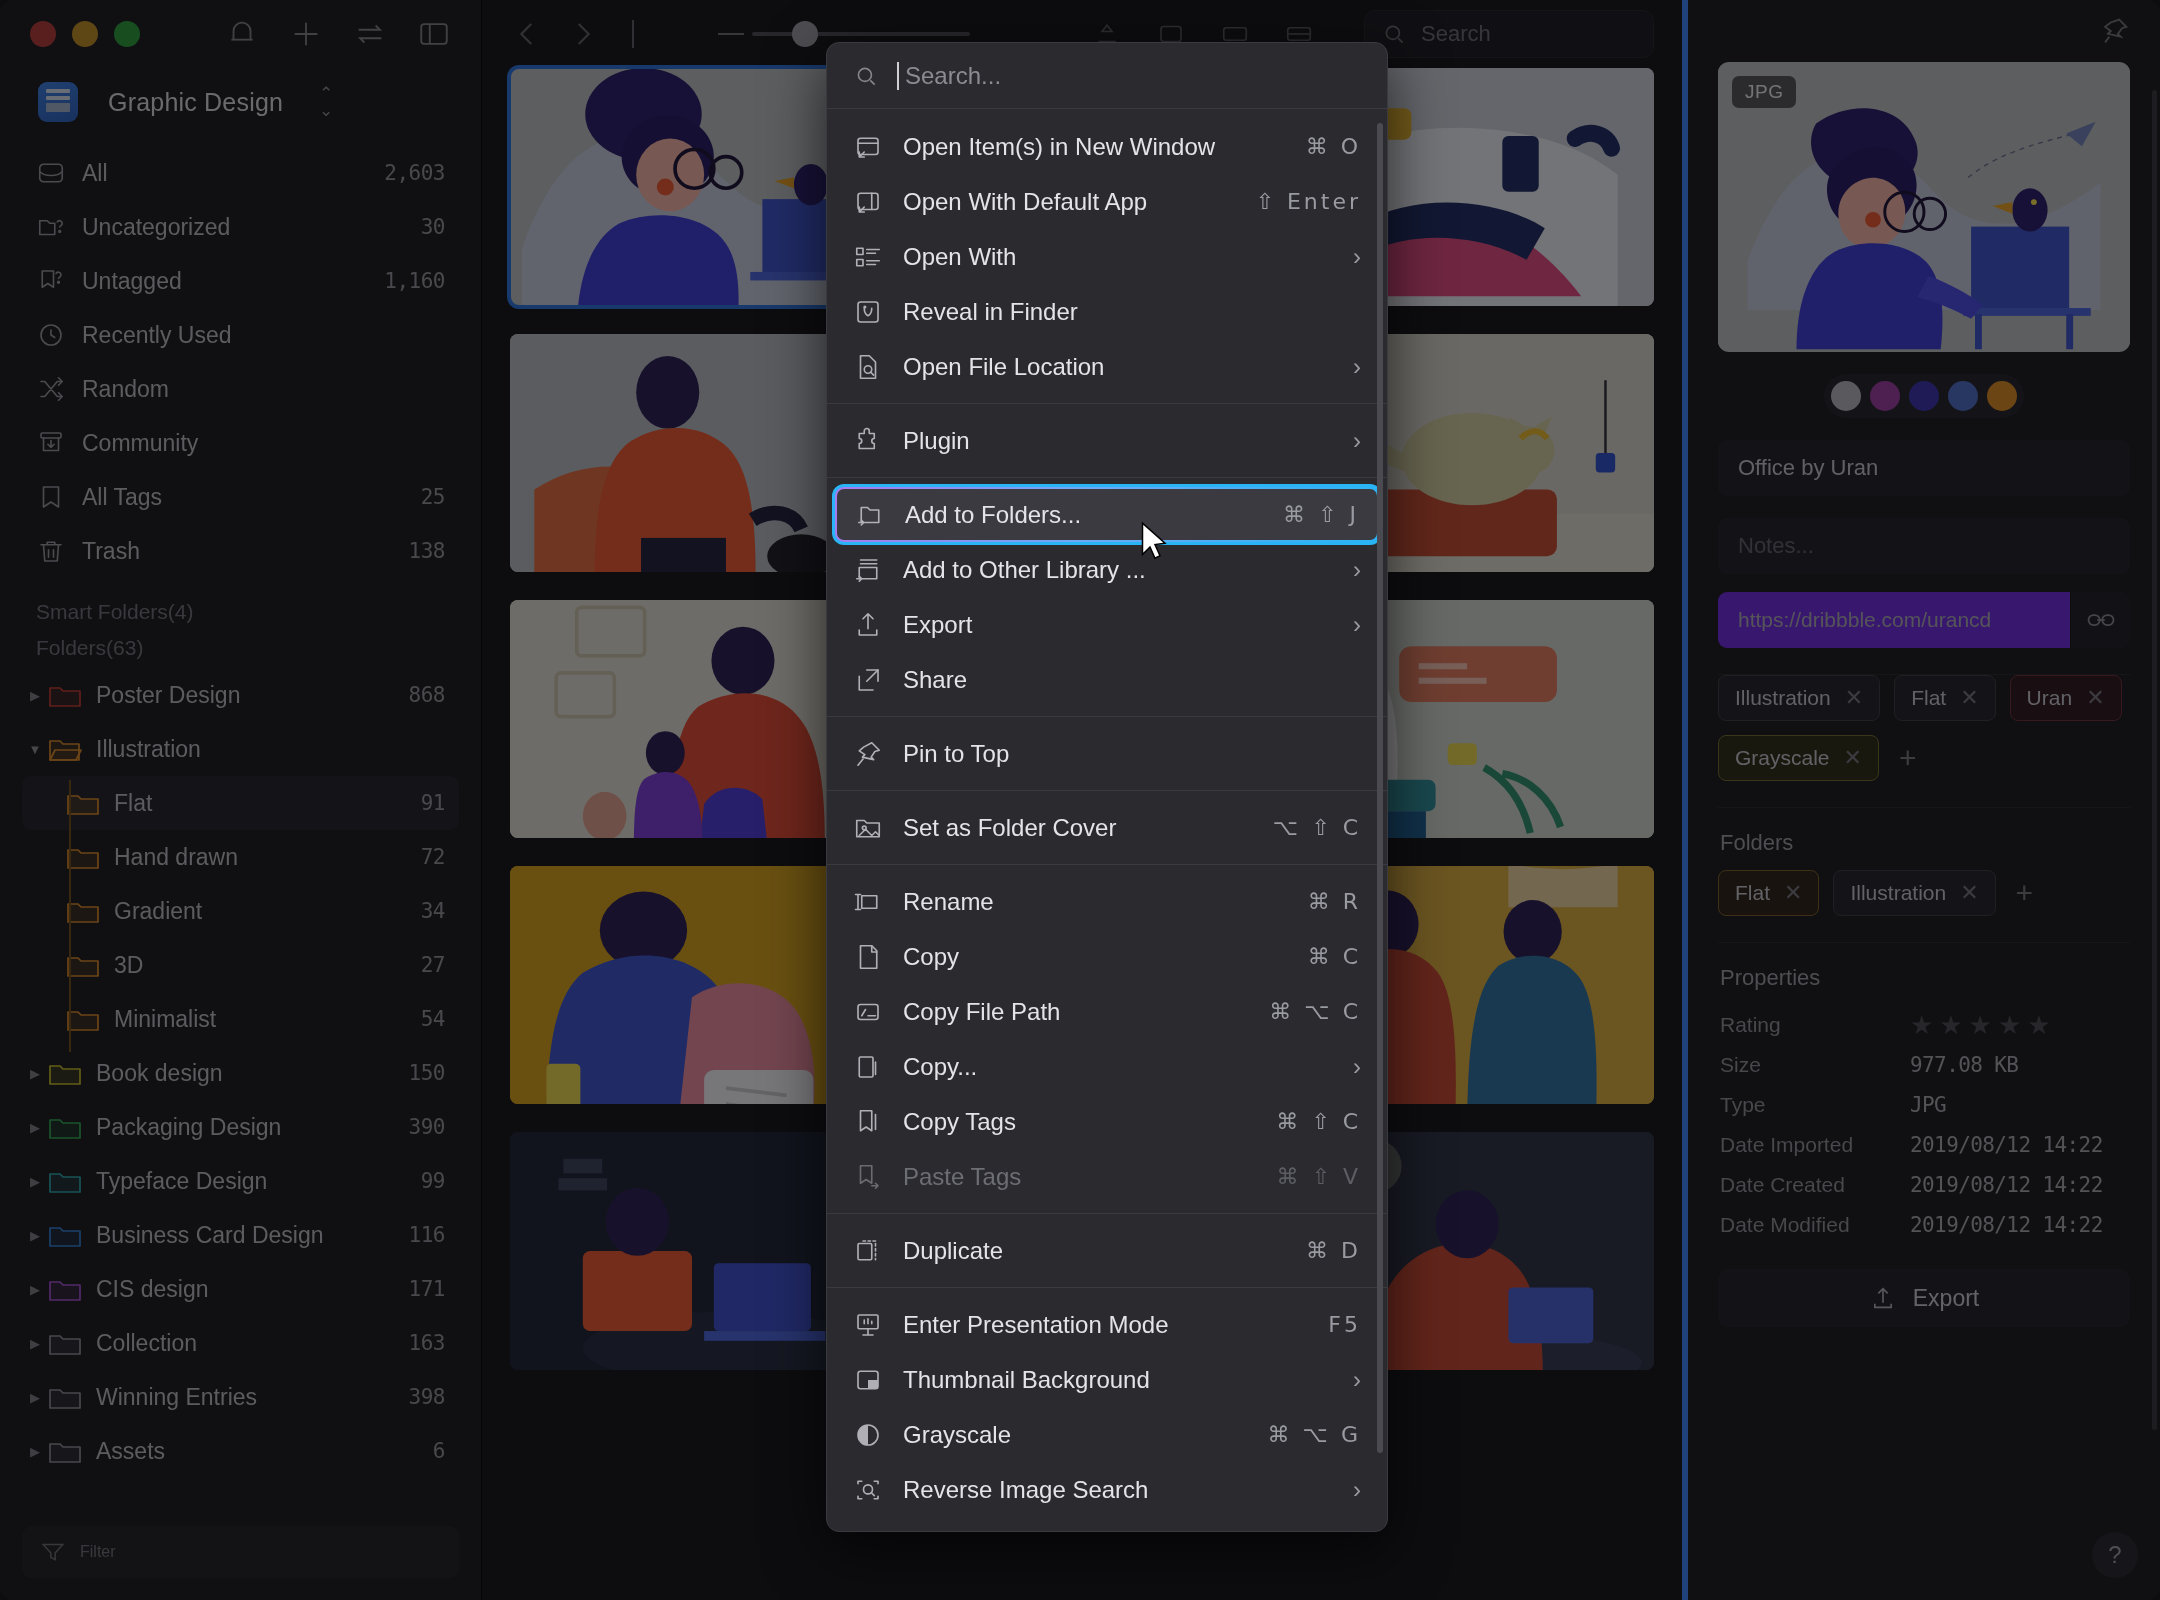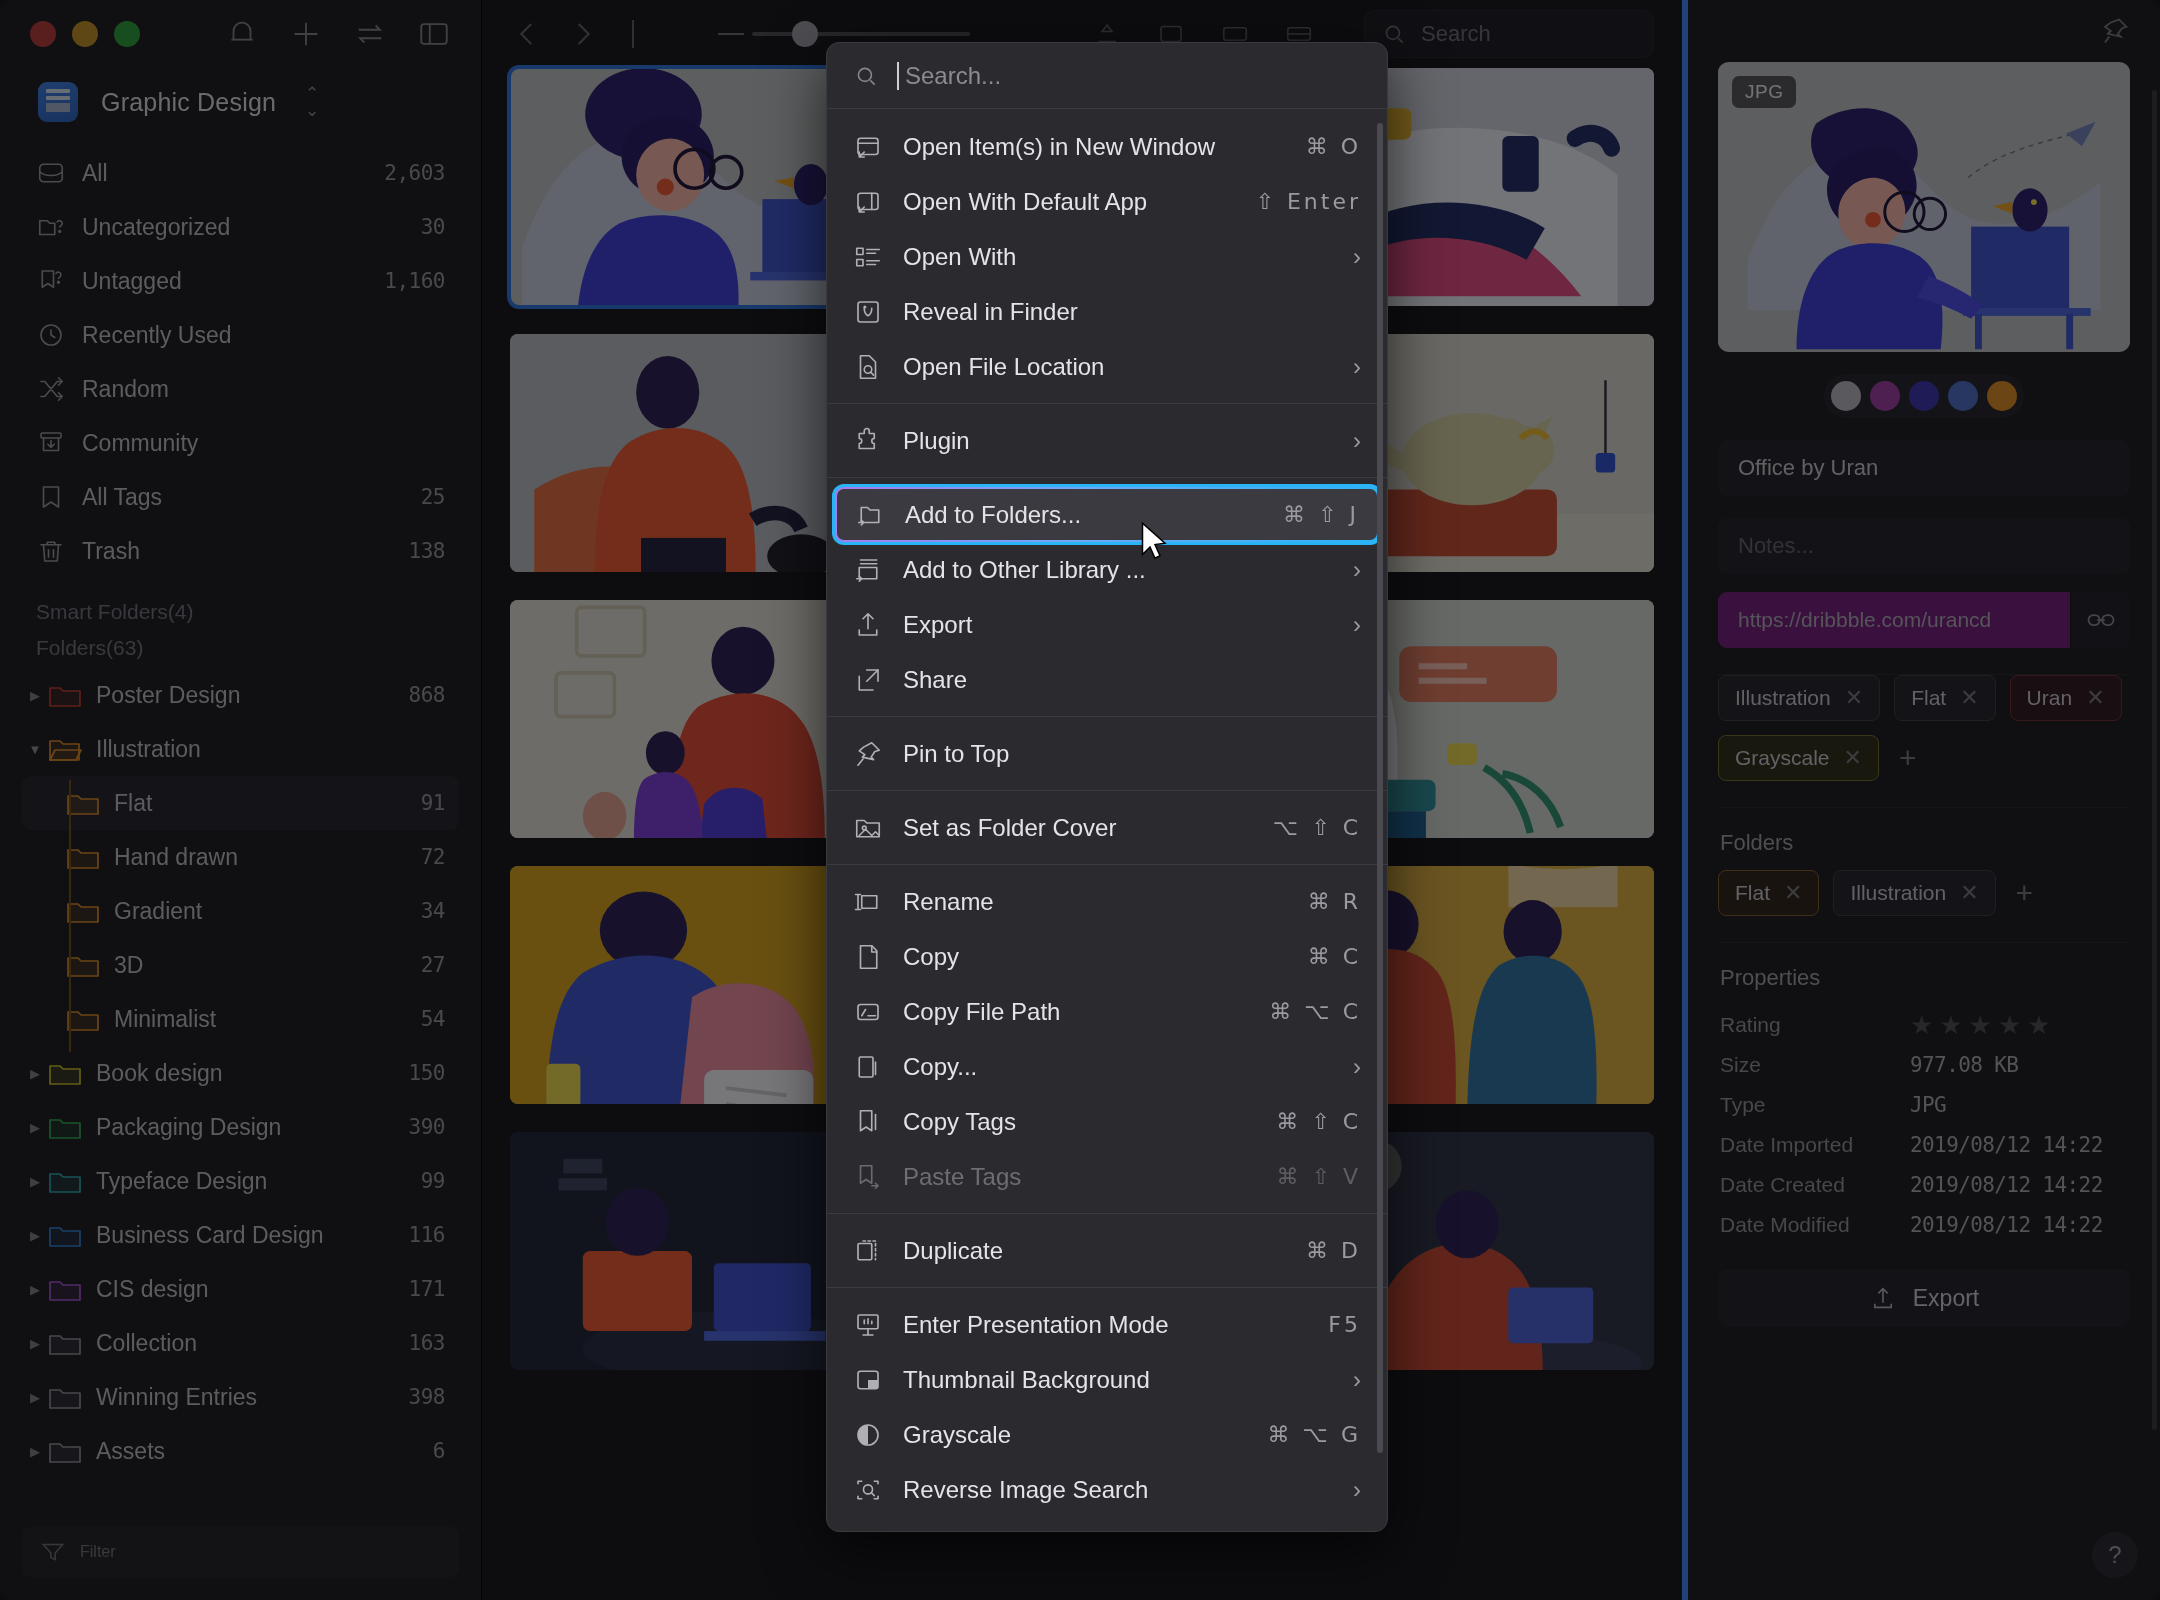--- a/index.html
+++ b/index.html
@@ -31,21 +31,21 @@
   .traffic { display: flex; gap: 16px; align-items: center; }
   .dot { width: 26px; height: 26px; border-radius: 50%; }
   .dot.r { background: #b03a33; }
   .dot.y { background: #bf8a21; }
   .dot.g { background: #2a9b35; }
   .tb-icons { margin-left: auto; display: flex; gap: 30px; align-items: center; }
   .tb-icon { width: 34px; height: 34px; opacity: .62; display:flex; align-items:center; justify-content:center;}
   .tb-icon svg { width: 100%; height: 100%; }
 
   .lib-row {
-    display: flex; align-items: center; gap: 23px;
+    display: flex; align-items: center; gap: 30px;
     padding: 14px 38px 24px 38px;
   }
   .lib-badge {
     width: 40px; height: 40px; border-radius: 9px;
     background: linear-gradient(160deg,#3b7ddd,#2a5fb8);
     display: flex; align-items: center; justify-content: center;
     flex: none;
   }
   .lib-badge .bars { width: 24px; }
   .lib-badge .bars i { display:block; height:4px; background:#cfd9e8; margin-bottom:3px; border-radius:1px;}
@@ -150,21 +150,21 @@
   }
   .sw { width: 30px; height: 30px; border-radius: 50%; }
   .field {
     margin: 22px 30px 0 30px; min-height: 56px; border-radius: 9px;
     background: #212124; display:flex; align-items:center; padding: 0 20px;
     color:#c2c2c6; font-size: 22px;
   }
   .field.ph { color:#5f5f66; }
   .urlrow { margin: 18px 30px 0 30px; display:flex; gap: 0; }
   .urlrow .inp {
-    flex:1; height: 56px; border-radius: 9px 0 0 9px; background:#701a75;
+    flex:1; height: 56px; border-radius: 9px 0 0 9px; background:#6d28d9;
     display:flex; align-items:center; padding: 0 20px; color:#a9a9ae; font-size: 21px;
     overflow:hidden; white-space:nowrap;
   }
   .urlrow .btn {
     width: 60px; height:56px; border-radius: 0 9px 9px 0; background:#212124;
     border-left:1px solid #141416; display:flex;align-items:center;justify-content:center; opacity:.75;
   }
   .urlrow .btn svg{width:30px;height:30px;}
   .hr { height:1px; background:#262629; margin: 26px 30px 0 30px;}
   .grp-title { padding: 22px 32px 14px 32px; color:#9a9aa0; font-size: 22px;}

